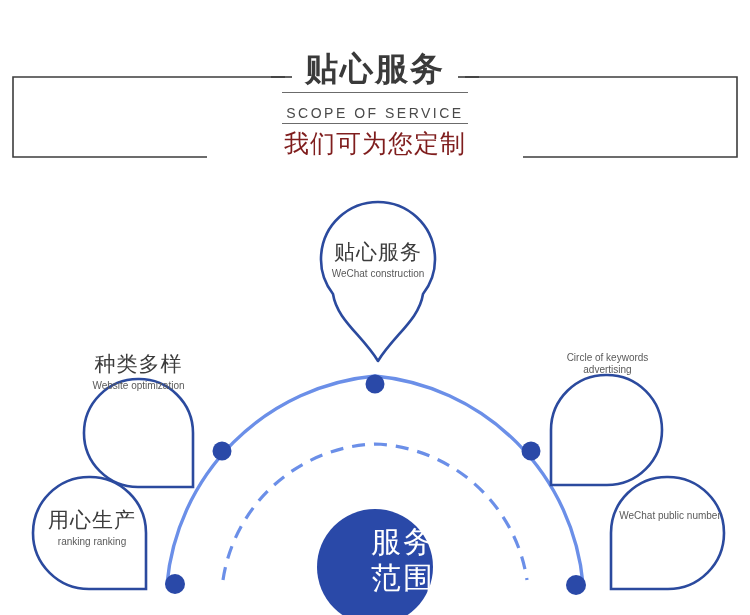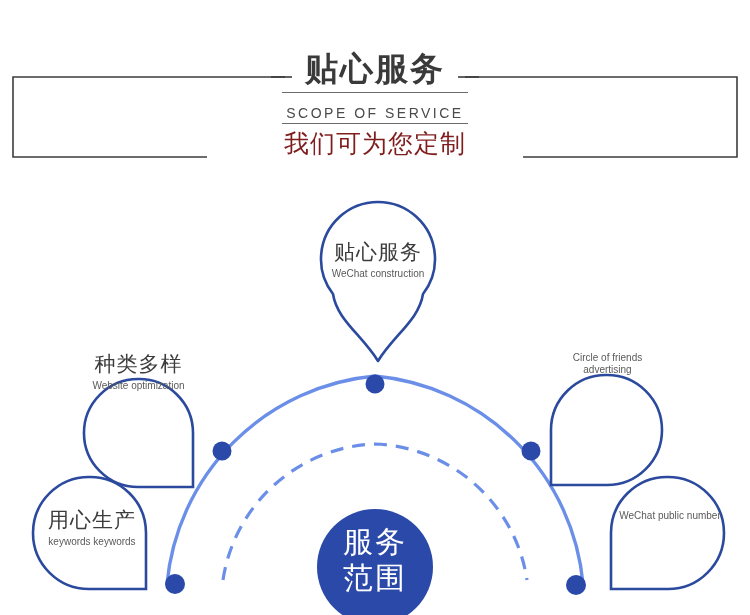--- a/index.html
+++ b/index.html
@@ -71,21 +71,21 @@
   .node-en{
     font-size:10px;
     color:#5a5a5a;
     letter-spacing:0px;
     font-family:"Liberation Sans","DejaVu Sans",sans-serif;
     line-height:12px;
     margin-top:3px;
   }
   .center-label{
     position:absolute;
-    text-align:center;
+    text-align:right;
     color:#ffffff;
     font-size:30px;
     line-height:36px;
     letter-spacing:2px;
     font-family:"DejaVu Sans","Liberation Sans",sans-serif;
     pointer-events:none;
     white-space:nowrap;
   }
 </style>
 </head>
@@ -169,27 +169,27 @@
       <div class="node-zh">贴心服务</div>
       <div class="node-en">WeChat construction</div>
     </div>
 
     <div class="node-label" style="left:76px;top:176px;width:125px;">
       <div class="node-zh">种类多样</div>
       <div class="node-en">Website optimization</div>
     </div>
 
     <div class="node-label" style="left:545px;top:174px;width:125px;">
-      <div class="node-en">Circle of friends</div>
+      <div class="node-en">Circle of keywords</div>
       <div class="node-en" style="margin-top:0;">advertising</div>
     </div>
 
     <div class="node-label" style="left:28px;top:332px;width:128px;">
       <div class="node-zh">用心生产</div>
-      <div class="node-en">keywords keywords</div>
+      <div class="node-en">ranking ranking</div>
     </div>
 
     <div class="node-label" style="left:600px;top:332px;width:140px;">
       <div class="node-en">WeChat public number</div>
     </div>
 
   </div>
 </div>
 
 </body></html>

